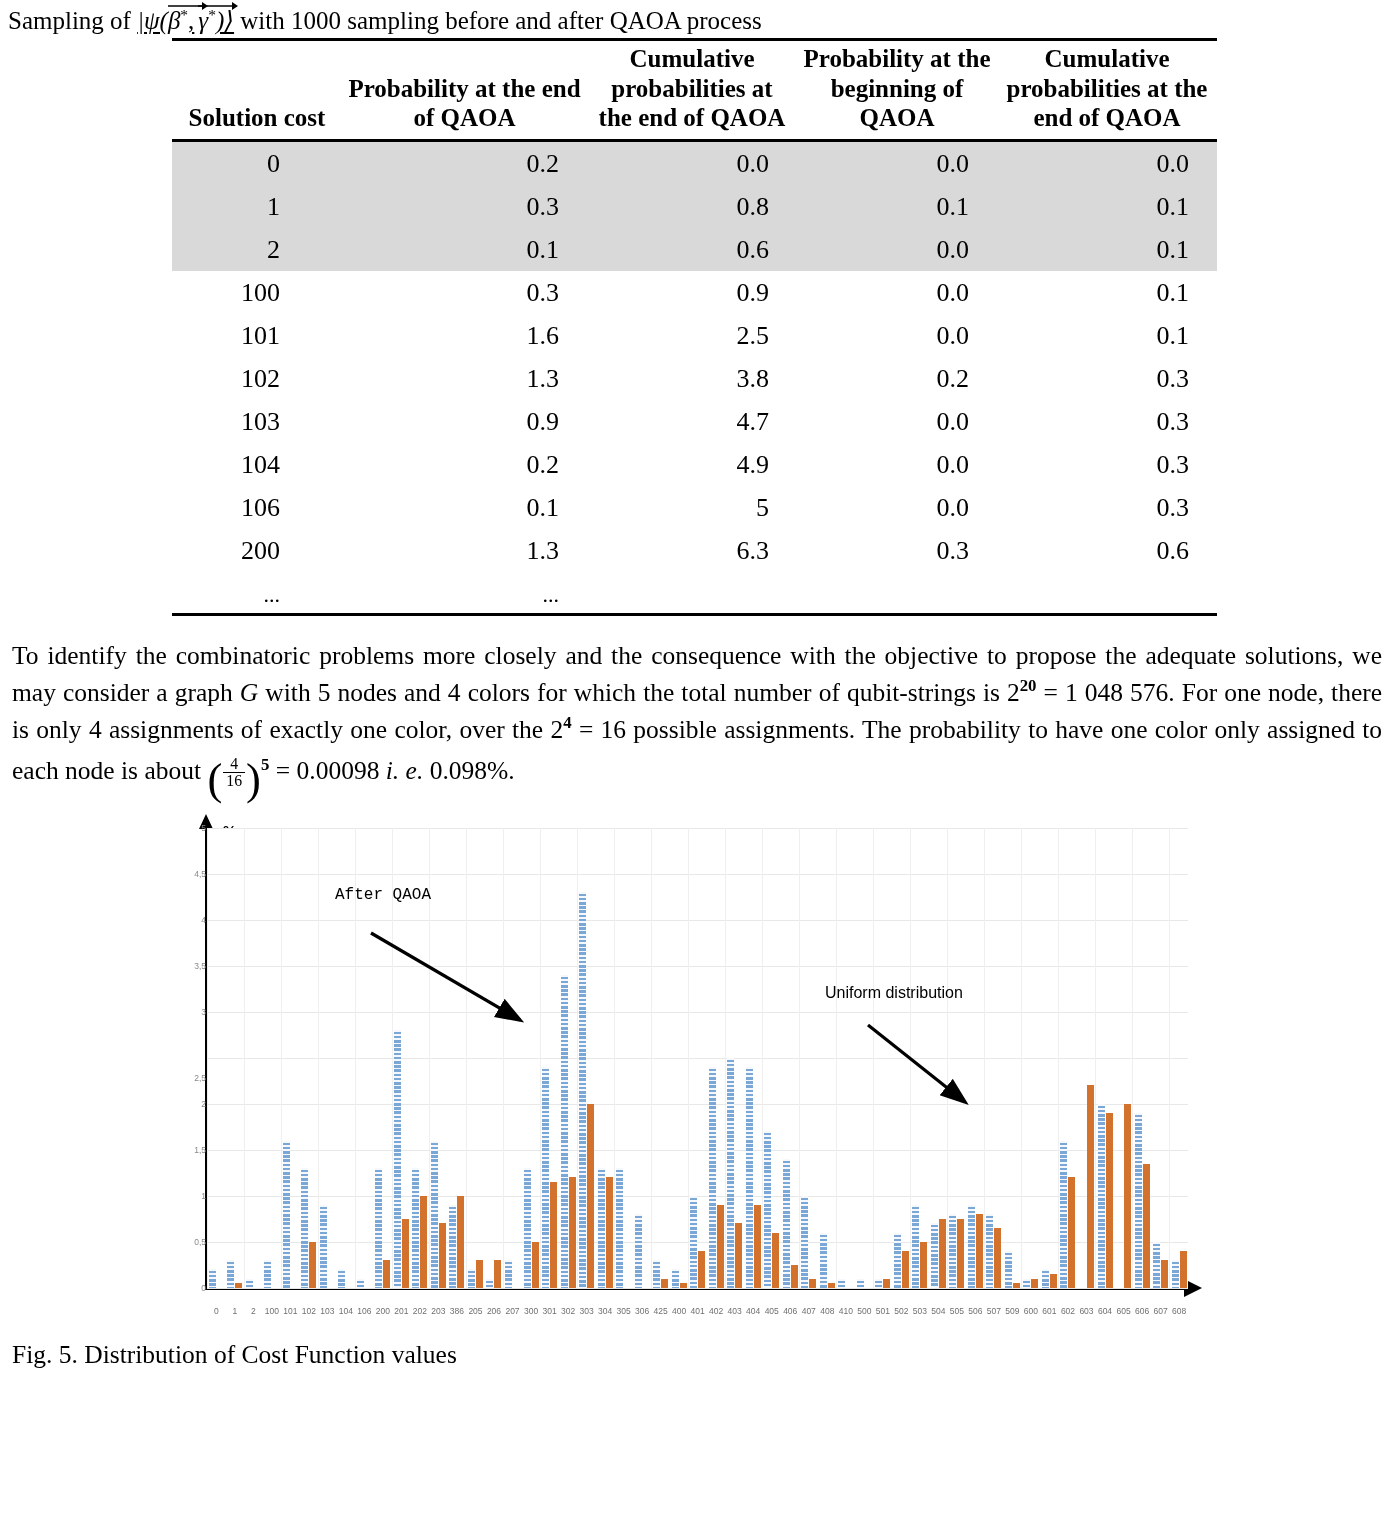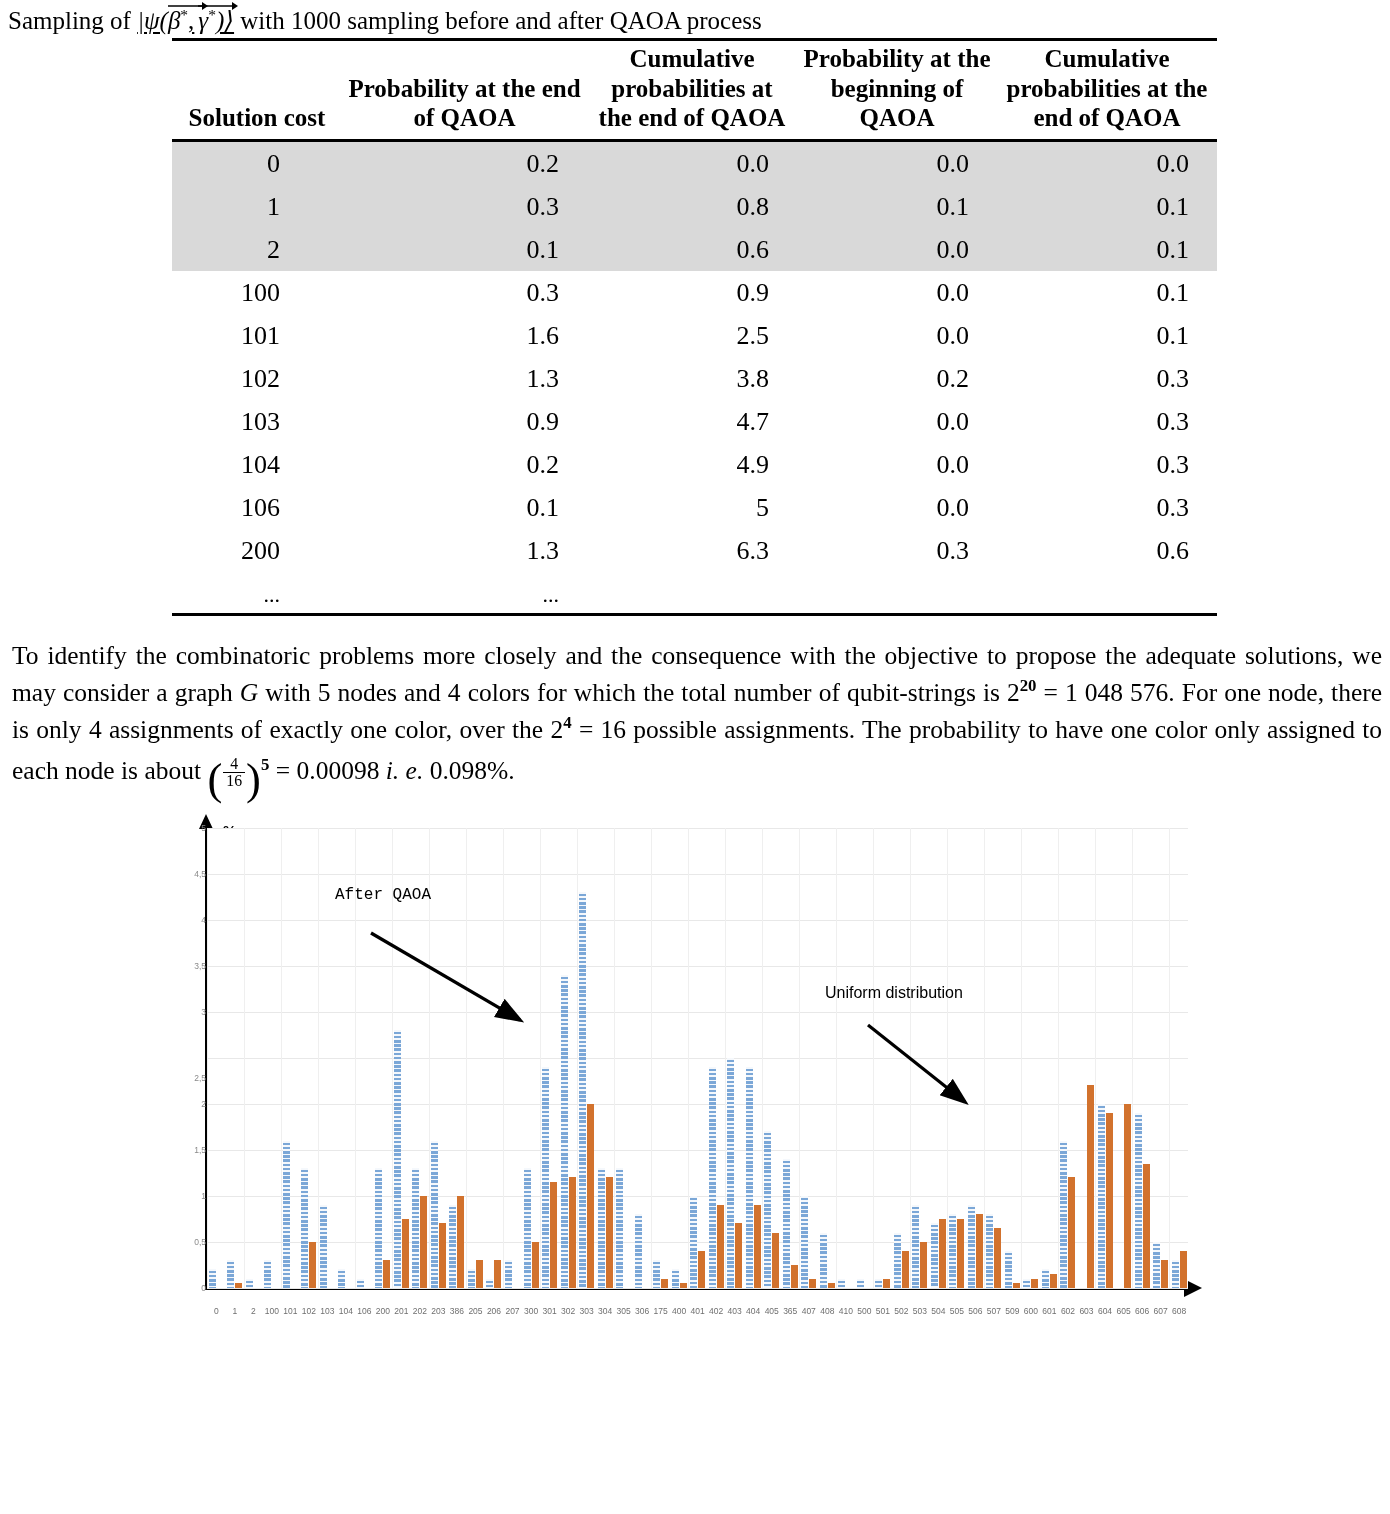--- a/index.html
+++ b/index.html
@@ -660,28 +660,28 @@
         <div class="xtick">205</div>
         <div class="xtick">206</div>
         <div class="xtick">207</div>
         <div class="xtick">300</div>
         <div class="xtick">301</div>
         <div class="xtick">302</div>
         <div class="xtick">303</div>
         <div class="xtick">304</div>
         <div class="xtick">305</div>
         <div class="xtick">306</div>
-        <div class="xtick">175</div>
+        <div class="xtick">425</div>
         <div class="xtick">400</div>
         <div class="xtick">401</div>
         <div class="xtick">402</div>
         <div class="xtick">403</div>
         <div class="xtick">404</div>
         <div class="xtick">405</div>
-        <div class="xtick">365</div>
+        <div class="xtick">406</div>
         <div class="xtick">407</div>
         <div class="xtick">408</div>
         <div class="xtick">410</div>
         <div class="xtick">500</div>
         <div class="xtick">501</div>
         <div class="xtick">502</div>
         <div class="xtick">503</div>
         <div class="xtick">504</div>
         <div class="xtick">505</div>
         <div class="xtick">506</div>
@@ -705,13 +705,14 @@
       <defs>
         <marker id="ah" markerWidth="9" markerHeight="9" refX="7.5" refY="3.3" orient="auto">
           <polygon points="0,0 9,3.3 0,6.6" fill="#000"></polygon>
         </marker>
       </defs>
       <line x1="196" y1="113" x2="345" y2="200" stroke="#000" stroke-width="3.2" marker-end="url(#ah)"></line>
       <line x1="693" y1="205" x2="790" y2="282" stroke="#000" stroke-width="3.2" marker-end="url(#ah)"></line>
     </svg>
   </div>
 
+  <div class="fig-caption">Fig. 5. Distribution of Cost Function values</div>
 </div>
 
 </body></html>

